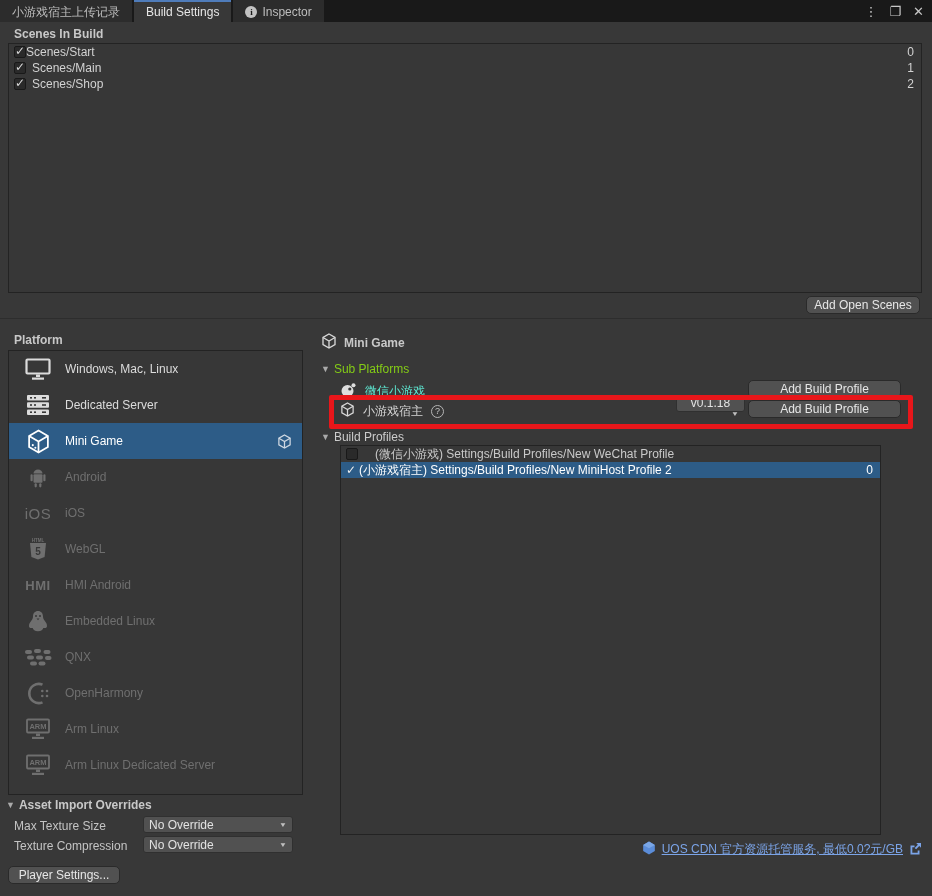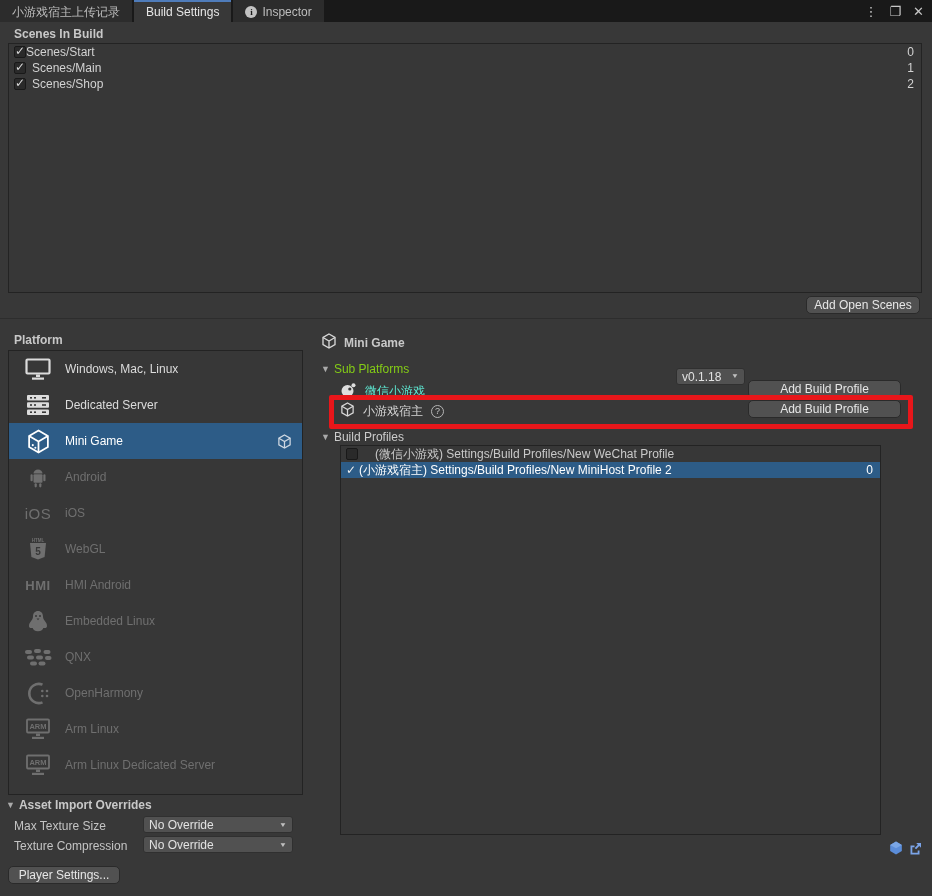--- a/index.html
+++ b/index.html
@@ -300,21 +300,21 @@
   <div class="sp-row-label" style="left:340px;top:382px;">
     <span>
       <svg width="17" height="16" viewBox="0 0 17 16">
           <circle cx="7.5" cy="9" r="6" fill="#dedede"></circle>
           <circle cx="13.5" cy="3.2" r="2" fill="#dedede"></circle>
           <circle cx="9.8" cy="7" r="1.6" fill="#383838"></circle>
         </svg>
     </span>
     <span style="color:#5eead4;text-align:right;">微信小游戏</span>
   </div>
-  <div class="dropdown" style="left:676px;top:368px;width:69px;height:17px;">
+  <div class="dropdown" style="left:676px;top:395px;width:69px;height:17px;flex-direction:column;">
     <span>v0.1.18</span>
     <span class="arrow">▼</span>
   </div>
   <div class="btn" style="left:748px;top:380px;width:153px;height:18px;">Add Build Profile</div>
 
   <div class="sp-row-label" style="left:340px;top:402px;">
     <span>
       <svg width="15" height="15" viewBox="0 0 24 24" fill="none" stroke="#d8d8d8" stroke-width="2">
           <path d="M12 1.5l9 5.2v10.6l-9 5.2-9-5.2V6.7z"></path>
           <path d="M3 6.7l9 5.3 9-5.3M12 12v10.5"></path>
@@ -344,20 +344,21 @@
     </div>
   </div>
 
   <div class="cdn-link" style="right:10px;top:841px;">
     <span>
       <svg width="14" height="14" viewBox="0 0 24 24" fill="#5b8dd9">
           <path d="M12 1l10 5.7v10.6L12 23 2 17.3V6.7z"></path>
           <path d="M12 1l10 5.7-10 5.6L2 6.7z" fill="#7aa6e6"></path>
         </svg>
     </span>
+    <a href="#">UOS CDN 官方资源托管服务, 最低0.0?元/GB</a>
     <span>
       <svg width="13" height="13" viewBox="0 0 13 13" fill="#7ba4e8">
           <path d="M1.5 3.5h4v1.8H3.3v5.4h5.4V8.5h1.8v4H1.5z"></path>
           <path d="M7.2 1h4.8v4.8l-1.7-1.7-3.2 3.2-1.4-1.4 3.2-3.2z"></path>
         </svg>
     </span>
   </div>
 
   <div class="btn" style="left:810px;top:914px;width:107px;height:37px;margin-left:20px;">Build</div>
 

